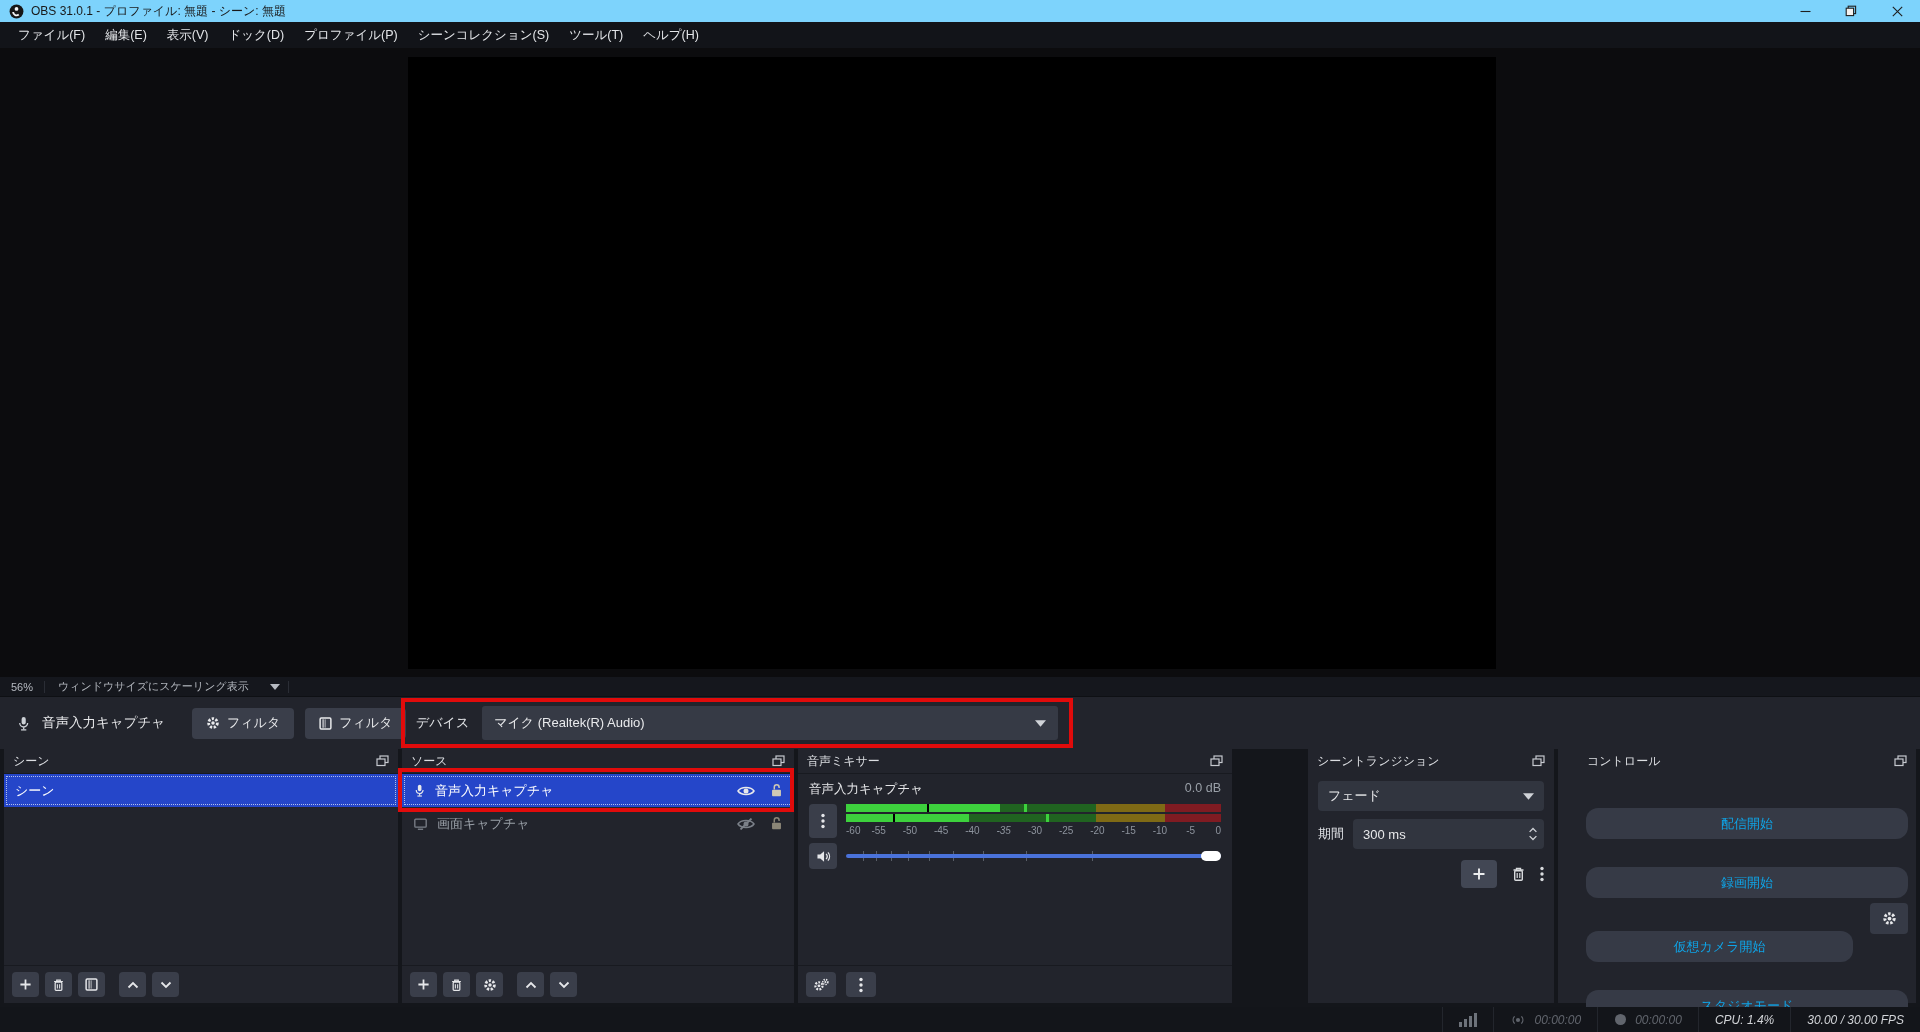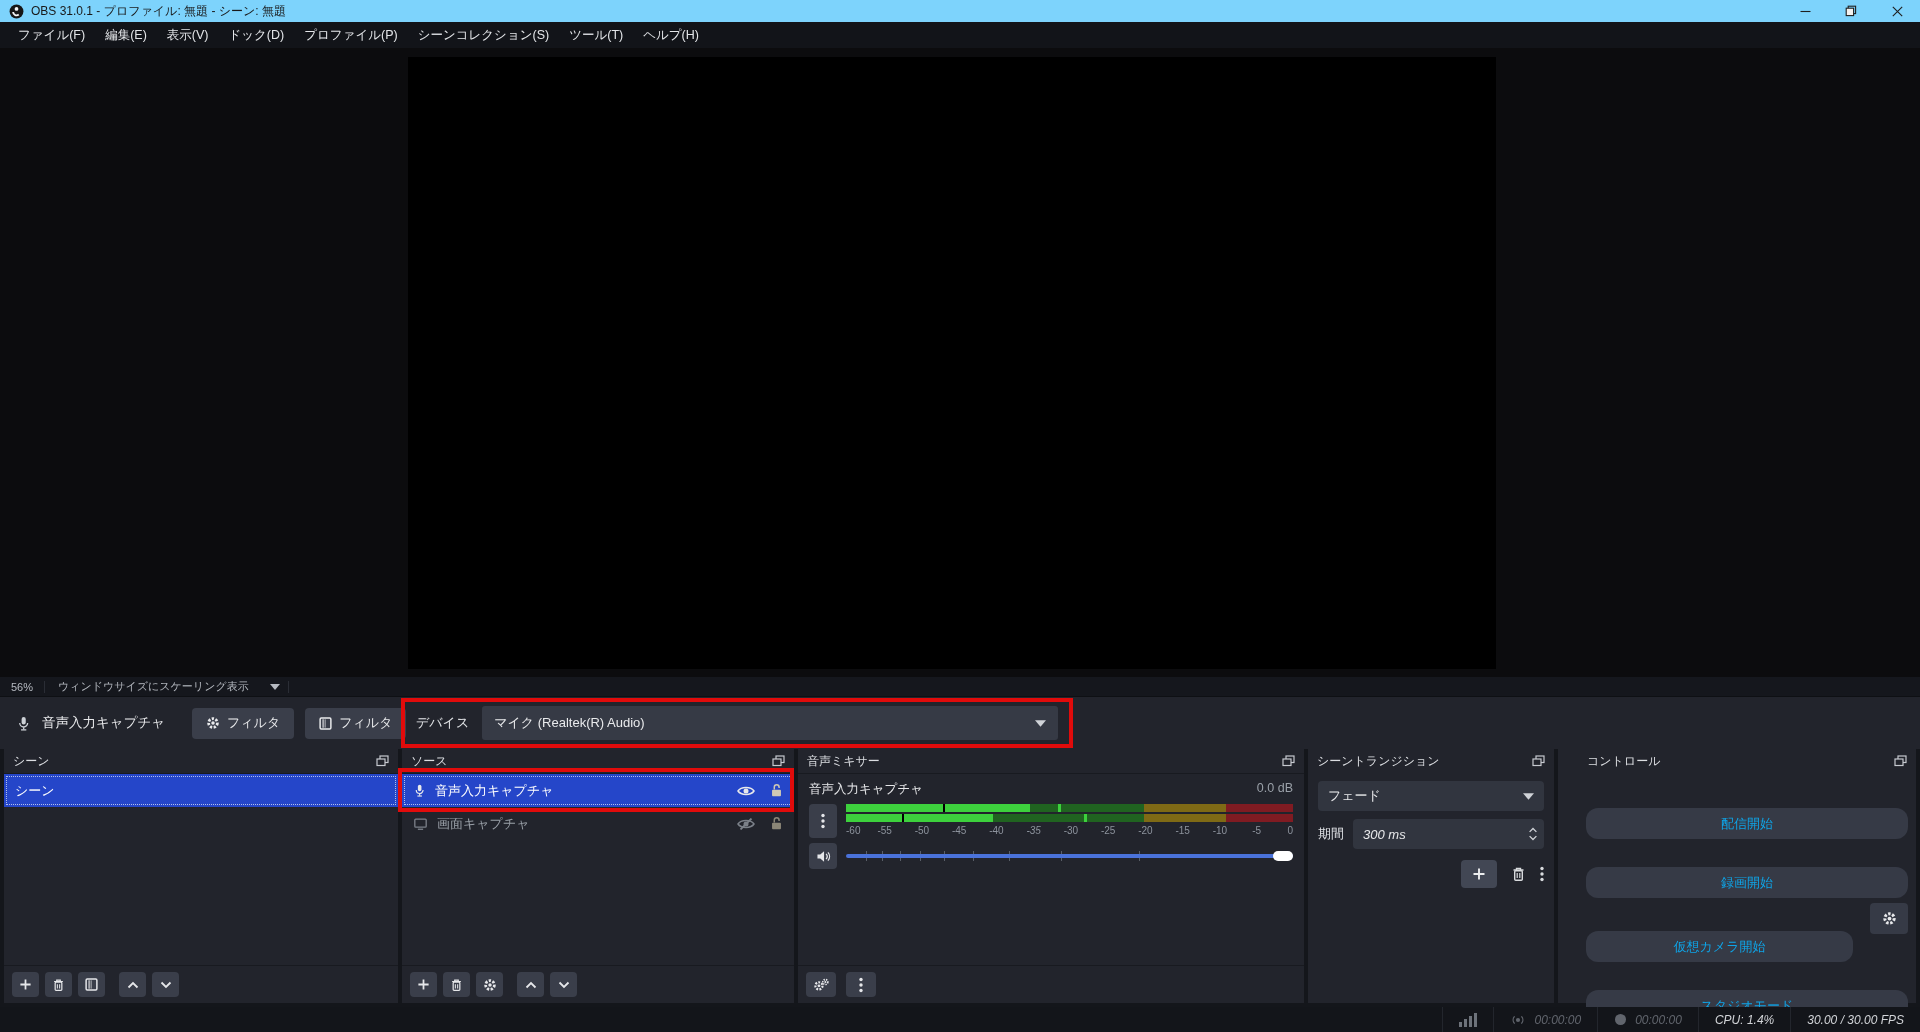--- a/index.html
+++ b/index.html
@@ -47,21 +47,21 @@
   .list-row { height:33px; display:flex; align-items:center; padding:0 11px; font-size:13px; color:#9aa0a8; }
   .list-row.selected { background:var(--sel,#2546c9); color:#fff; outline:1px dotted rgba(255,255,255,.65); outline-offset:-3px; }
   .row-icons { margin-left:auto; display:flex; align-items:center; gap:15px; }
   .icon-bright { color:#e8e9eb; } .icon-dim { color:#7b8089; } .icon-lock { color:#cfc9b4; } .icon-lockdim { color:#8b8677; }
   .dock-toolbar { position:absolute; bottom:0; left:0; right:0; height:38px; border-top:1px solid #181a20; display:flex; align-items:center; gap:6px; padding:0 8px; }
   .tool-btn { width:27px; height:25px; background:#3a3e4a; border-radius:4px; display:flex; align-items:center; justify-content:center; color:#e6e7ea; }
   .tool-gap { margin-left:8px; }
 
   .dock-scenes { left:4px; width:394px; }
   .dock-sources { left:402px; width:392px; }
-  .dock-mixer { left:798px; width:506px;text-align:center; }
+  .dock-mixer { left:798px; width:434px;text-align:center; }
   .dock-transitions { left:1308px; width:246px; }
   .dock-controls { left:1558px; width:358px;padding-left:20px; }
 
   
   .mixer-body { position:absolute; top:24px; left:0; right:0; bottom:38px; border-top:1px solid #181a20; padding:7px 11px 0 11px; }
   .mx-head { display:flex; font-size:12.5px; color:#e6e7e9; }
   .mx-db { margin-left:auto; color:#9aa0a8; }
   .mx-grid { display:grid; grid-template-columns:28px 1fr; column-gap:9px; margin-top:6px; }
   .mx-dots { width:28px; height:34px; background:#3a3e4a; border-radius:4px; display:flex; align-items:center; justify-content:center; color:#e6e7ea; }
   .mx-speaker { width:28px; height:26px; margin-top:5px; background:#3a3e4a; border-radius:4px; display:flex; align-items:center; justify-content:center; color:#e6e7ea; }
@@ -76,21 +76,21 @@
   .mx-toolbar { gap:10px; }
   .tool-btn.wide { width:30px; }
 
   
   .tr-body { padding:8px 10px; }
   .tr-select { height:30px; background:#31353f; border-radius:4px; display:flex; align-items:center; padding:0 10px; font-size:13px; color:#e8e9eb; }
   .tr-select .caret { margin-left:auto; color:#cfd2d7; }
   .tr-durrow { display:flex; align-items:center; gap:9px; margin-top:8px; }
   .tr-durlabel { font-size:13px; color:#dfe1e5; }
   .tr-spin { flex:1; height:30px; background:#31353f; border-radius:4px; display:flex; align-items:center; }
-  .tr-spinval { padding-left:10px; font-size:13px; color:#e8e9eb;font-style:italic; }
+  .tr-spinval { padding-left:10px; font-size:13px; color:#e8e9eb; }
   .tr-arrows { margin-left:auto; width:22px; display:flex; flex-direction:column; align-items:center; gap:2px; color:#cfd2d7; }
   .tr-btnrow { display:flex; justify-content:flex-end; align-items:center; gap:14px; margin-top:11px; }
   .tr-plus { width:36px; height:28px; background:#424754; border-radius:4px; display:flex; align-items:center; justify-content:center; color:#ecedee; }
   .tr-iconbtn { color:#d9dbde; display:flex; align-items:center; justify-content:center; }
 
   
   .ctl-body { padding:7px 8px; }
   .ctl-btn { height:31px; margin-bottom:5px; background:#363a46; border-radius:12px; display:flex; align-items:center; justify-content:center; font-size:13px; color:#0ea5e9;margin-top:28px; }
   .ctl-row { display:flex; gap:17px; margin-bottom:5px; }
   .ctl-row .ctl-btn { flex:1; margin-bottom:0; }

